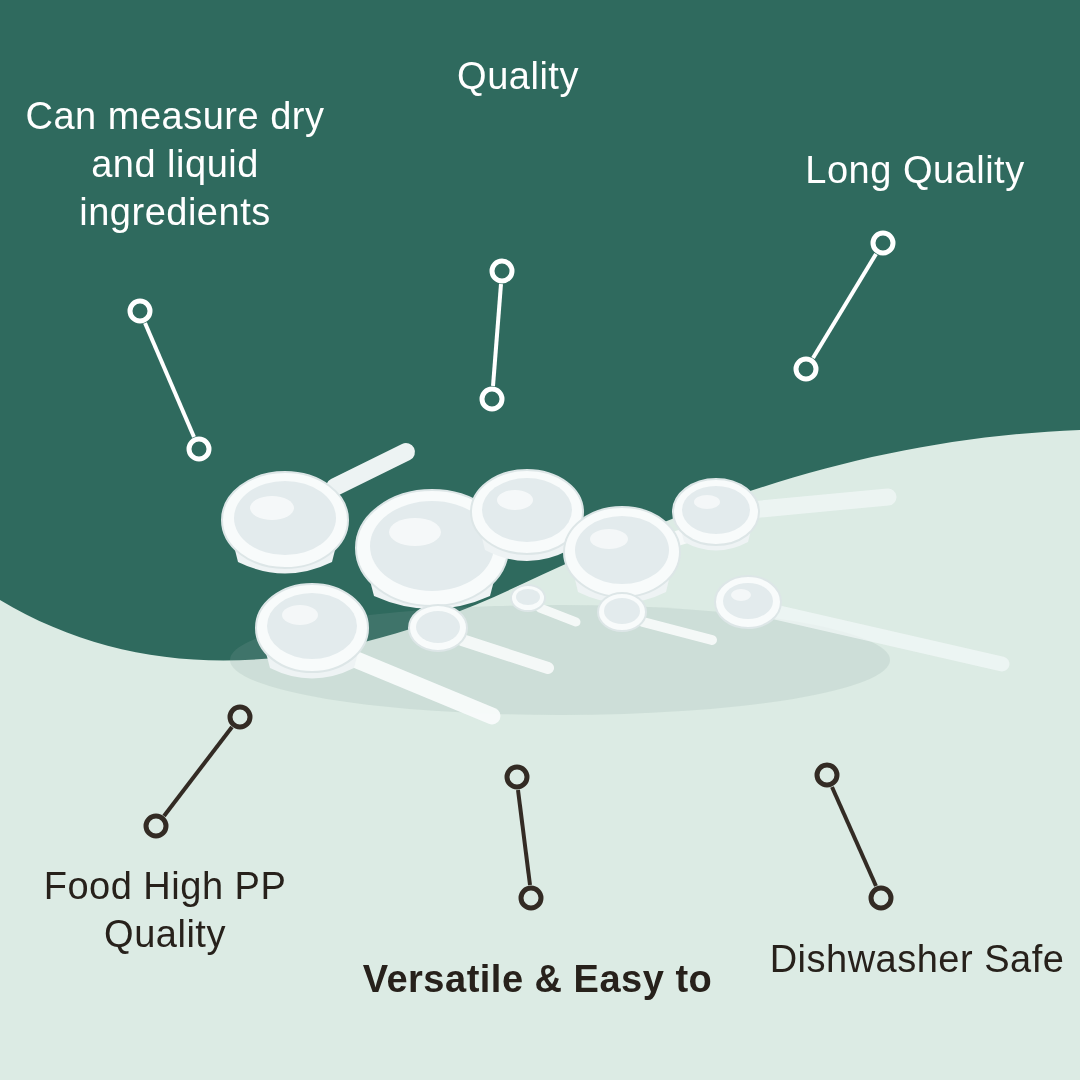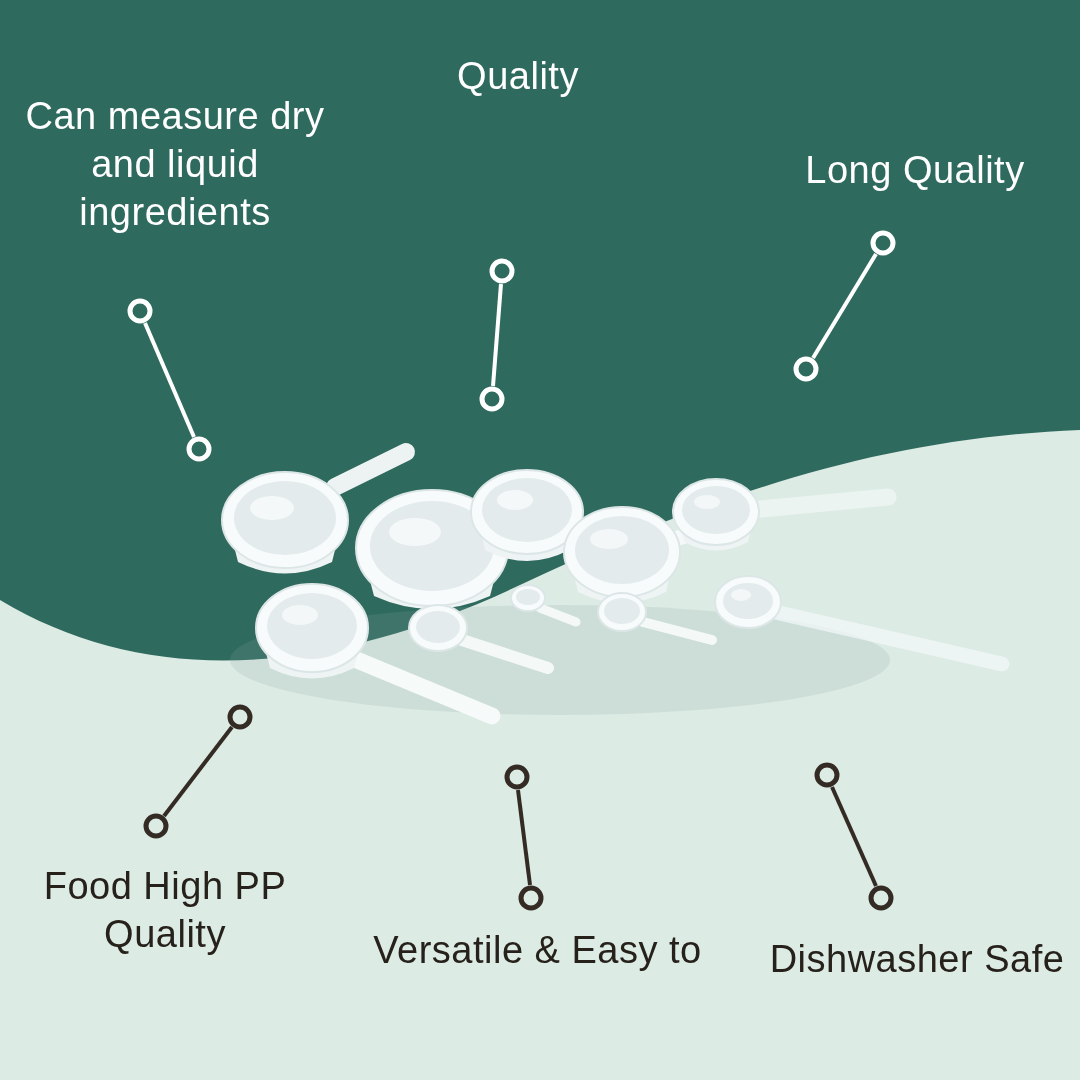--- a/index.html
+++ b/index.html
@@ -170,21 +170,21 @@
 
   <div class="callout light-text" style="left:760px;top:146px;width:310px;">
     <div>Long Quality</div>
   </div>
 
   <div class="callout dark-text" style="left:10px;top:862px;width:310px;">
     <div>Food High PP</div>
     <div>Quality</div>
   </div>
 
-  <div class="callout dark-text" style="left:350px;top:926px;width:375px;">
+  <div class="callout dark-text" style="left:350px;top:955px;width:375px;font-weight:bold;">
     <div>Versatile &amp; Easy to</div>
   </div>
 
   <div class="callout dark-text" style="left:737px;top:935px;width:360px;">
     <div>Dishwasher Safe</div>
   </div>
 
 </div>
 
 </body></html>

